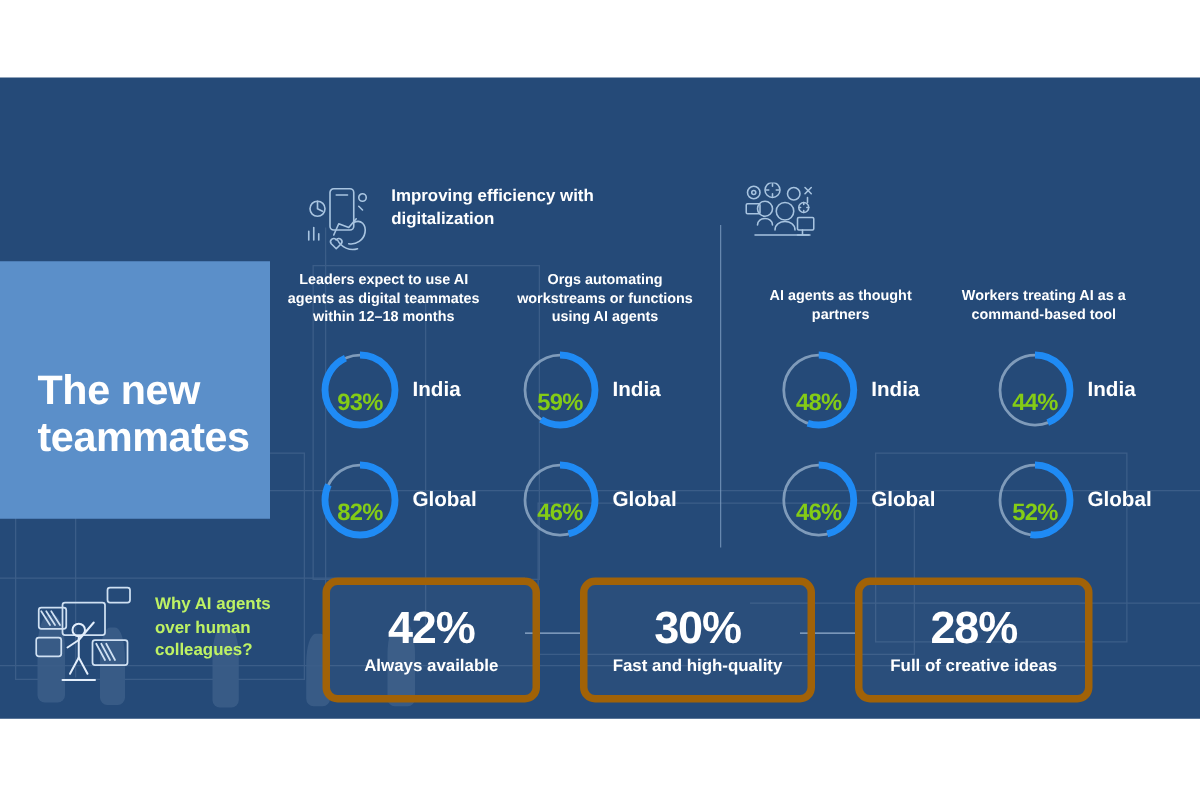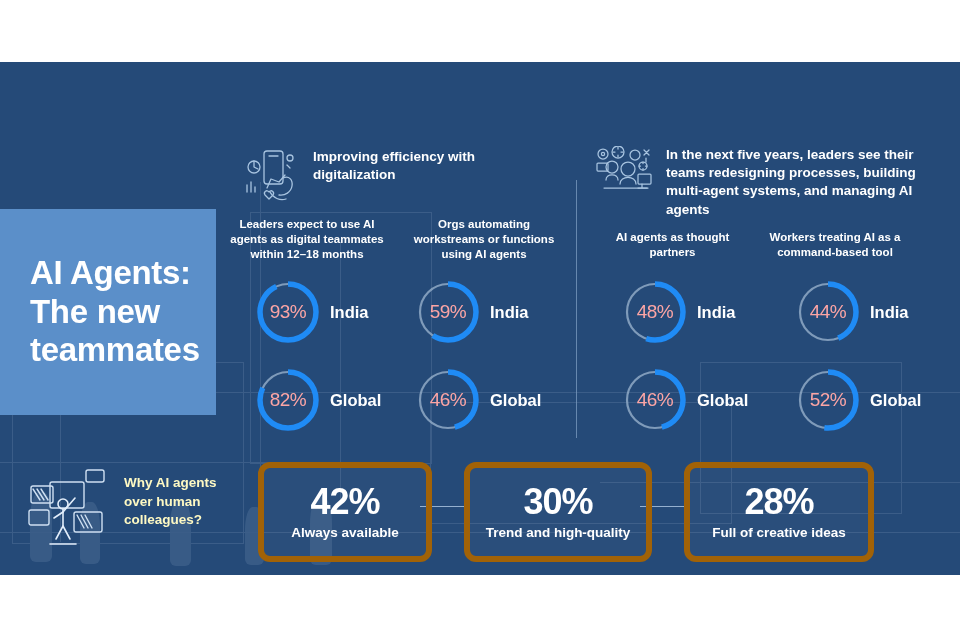--- a/index.html
+++ b/index.html
@@ -54,30 +54,30 @@
   .collabel{
     position:absolute;text-align:center;color:#ffffff;
     font-size:11.5px;font-weight:bold;line-height:1.32;
   }
 
   
   .donut{position:absolute;display:flex;align-items:center;gap:9px;}
   .donut .ring{position:relative;width:66px;height:66px;flex:0 0 auto;}
   .donut .ring svg{display:block;}
   .donut .pct{
-    position:absolute;left:0;top:0;width:66px;height:66px;
+    position:absolute;left:0;top:11px;width:66px;height:66px;
     display:flex;align-items:center;justify-content:center;
-    color:#fca5a5;font-size:19px;font-weight:normal;letter-spacing:-.5px;
+    color:#84cc16;font-size:19px;font-weight:bold;letter-spacing:-.5px;
   }
   .donut .who{color:#ffffff;font-size:16.5px;font-weight:bold;white-space:nowrap;}
 
   
   .why-q{
     position:absolute;left:124px;top:412px;width:120px;
-    color:#fef9c3;font-size:13.5px;font-weight:bold;line-height:1.38;
+    color:#bef264;font-size:13.5px;font-weight:bold;line-height:1.38;
   }
   .statbox{
     position:absolute;top:400px;height:88px;
     border:6px solid #a16207;border-radius:12px;
     display:flex;flex-direction:column;align-items:center;justify-content:center;
     background:rgba(255,255,255,.025);
   }
   .statbox .big{color:#ffffff;font-size:36px;font-weight:bold;line-height:1;letter-spacing:-1px;}
   .statbox .cap{color:#ffffff;font-size:13.5px;font-weight:bold;margin-top:5px;white-space:nowrap;}
   .connector{position:absolute;top:444px;height:1px;background:#a9c2de;opacity:.85;}
@@ -114,21 +114,21 @@
       <div class="fig" style="left:170px;top:438px;width:21px;height:66px;"></div>
       <div class="fig" style="left:245px;top:445px;width:19px;height:58px;"></div>
       <div class="fig" style="left:310px;top:435px;width:22px;height:68px;"></div>
       <div class="ln" style="left:0px;top:470px;width:960px;height:1px;"></div>
       <div class="ln" style="left:600px;top:420px;width:360px;height:1px;"></div>
       <div class="bx" style="left:700px;top:300px;width:200px;height:150px;"></div>
     </div>
 
     <div class="titlebox">
       <h1>
-        <span>AI Agents:</span><br>
+        <br>
         <span>The new</span><br>
         <span>teammates</span>
       </h1>
     </div>
 
     <div class="sec-head" style="left:243px;top:86px;width:300px;">
       <span class="ico">
         <svg width="60" height="56" viewBox="0 0 60 56" fill="none" stroke="#a8c4e0" stroke-width="1.3" stroke-linecap="round" stroke-linejoin="round">
           <rect x="21" y="3" width="19" height="33" rx="3"></rect>
           <line x1="26" y1="8" x2="35" y2="8"></line>
@@ -160,21 +160,20 @@
           <circle cx="34" cy="23" r="7"></circle>
           <path d="M26 38 c0 -9 16 -9 16 0"></path>
           <rect x="3" y="17" width="11" height="8" rx="1"></rect>
           <rect x="44" y="28" width="13" height="10" rx="1"></rect>
           <path d="M48 38 l0 4 M44 42 h9"></path>
           <circle cx="49" cy="20" r="4"></circle>
           <path d="M49 16 v1.5 M49 22.5 v1.5 M45 20 h1.5 M51.5 20 h1.5"></path>
           <path d="M10 42 h44"></path>
         </svg>
       </span>
-      <span class="htext">In the next five years, leaders see their teams redesigning processes, building multi-agent systems, and managing AI agents</span>
     </div>
 
     <div class="vdiv"></div>
 
     <div class="collabel" style="left:227px;top:155px;width:160px;">Leaders expect to use AI agents as digital teammates within 12–18 months</div>
     <div class="collabel" style="left:395px;top:155px;width:150px;margin-left:14px;">Orgs automating workstreams or functions using AI agents</div>
     <div class="collabel" style="left:600px;top:168px;width:145px;">AI agents as thought partners</div>
     <div class="collabel" style="left:755px;top:168px;width:160px;">Workers treating AI as a command-based tool</div>
 
     <div class="donut" style="left:255px;top:217px;">
@@ -289,21 +288,21 @@
 
     <div class="connector" style="left:420px;width:44px;"></div>
     <div class="connector" style="left:640px;width:44px;"></div>
 
     <div class="statbox" style="left:258px;width:162px;">
       <span class="big">42%</span>
       <span class="cap">Always available</span>
     </div>
     <div class="statbox" style="left:464px;width:176px;">
       <span class="big">30%</span>
-      <span class="cap">Trend and high-quality</span>
+      <span class="cap">Fast and high-quality</span>
     </div>
     <div class="statbox" style="left:684px;width:178px;">
       <span class="big">28%</span>
       <span class="cap">Full of creative ideas</span>
     </div>
 
     <div class="source">Source: 2025 Microsoft Work Trend Index Annual Report</div>
 
     <div class="sq sq-a">As you consider the role of AI and agents in workforce and talent management, which strategies are your team or organization considering over the next 12–18 months?</div>
     <div class="sq sq-b">How would you describe your current workload or capacity? Now, let's explore how AI agents will impact your workforce and business processes in the next 12-18 months. To what extent are you confident your organization will leverage agents to…</div>

